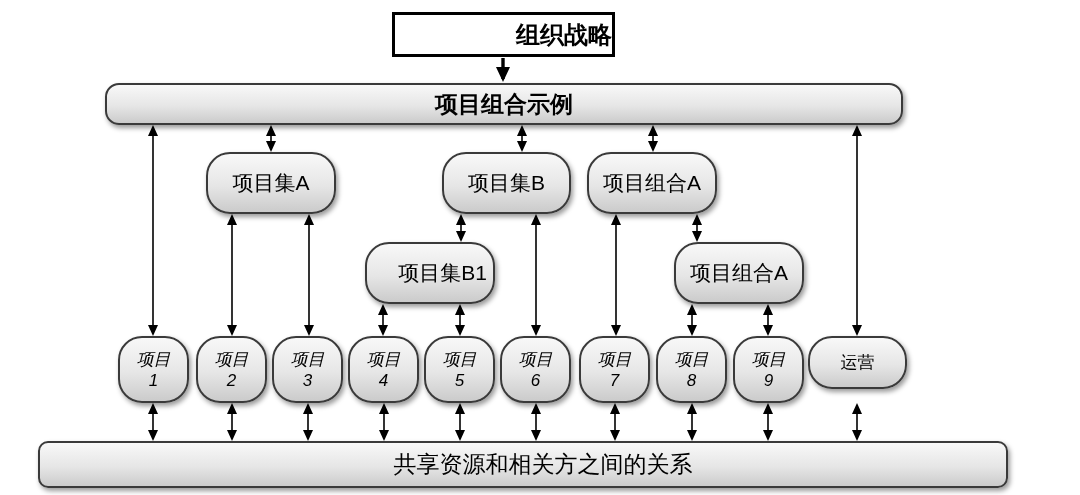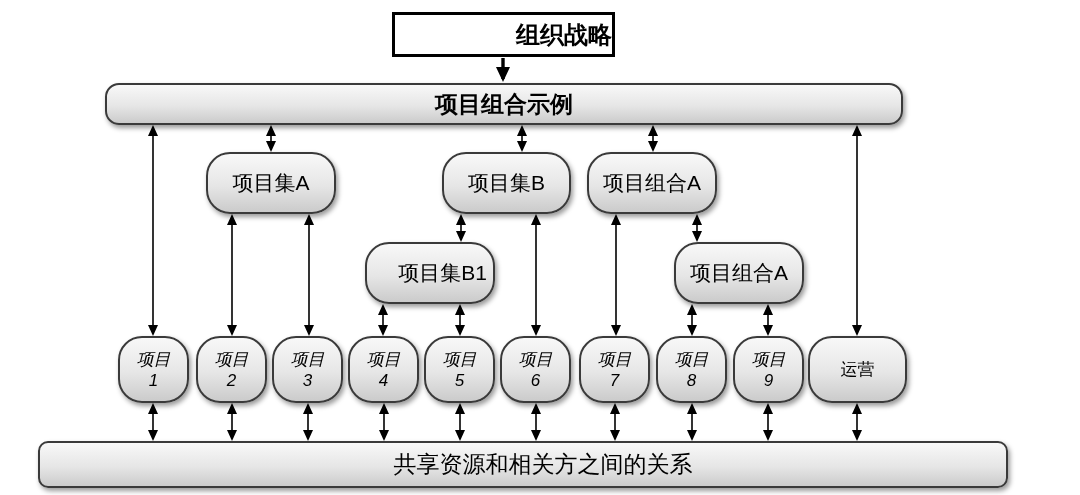--- a/index.html
+++ b/index.html
@@ -20,21 +20,21 @@
   .strategy{
     position:absolute;left:392px;top:12px;width:223px;height:45px;
     display:flex;align-items:center;justify-content:flex-end;
     background:#ffffff;border:3px solid #000;border-radius:0;
     font-size:24px;font-weight:bold;
   }
   .bar{left:105px;top:83px;width:798px;height:42px;border-radius:14px;font-size:23px;font-weight:bold;}
   .lvl{width:130px;height:62px;font-size:21px;}
   .proj{top:336px;width:71px;height:67px;font-size:17px;line-height:21px;flex-direction:column;font-style:italic;}
   .proj span{display:block;}
-  .ops{left:808px;top:336px;width:99px;height:67px;font-size:17px;}
+  .ops{left:808px;top:336px;width:99px;height:53px;font-size:17px;}
   .bottom{left:38px;top:441px;width:970px;height:47px;border-radius:10px;font-size:23px;padding-left:40px;}
 </style>
 </head>
 <body>
 
 <div class="canvas">
 
   <svg class="arrows" viewBox="0 0 1080 495">
     <defs>
       <marker id="ah" markerUnits="userSpaceOnUse" markerWidth="11" markerHeight="10" viewBox="0 0 11 10" refX="9" refY="5" orient="auto-start-reverse">

